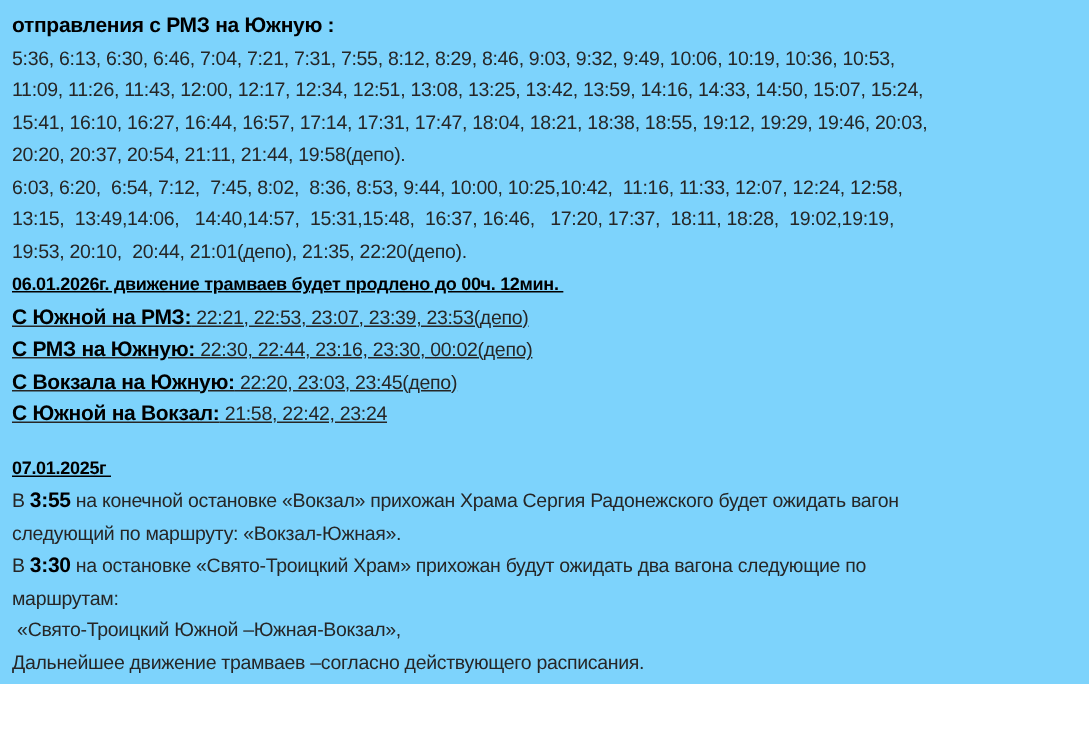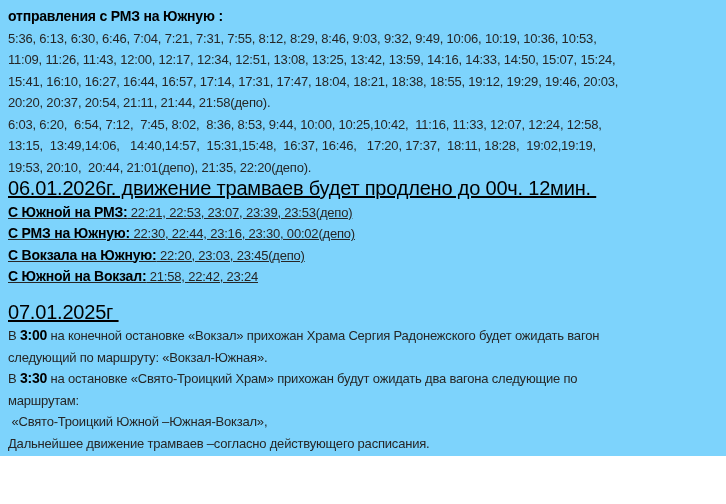--- a/index.html
+++ b/index.html
@@ -23,23 +23,23 @@
   .h {
     font-weight: bold;
     color: #000000;
     font-size: 14px;
     white-space: pre;
   }
   .hu {
     white-space: pre;
   }
   .u {
-    font-weight: normal;
+    font-weight: bold;
     color: #000000;
-    font-size: 20px;
+    font-size: 12px;
     text-decoration: underline;
     white-space: pre;
   }
   .t {
     white-space: pre;
   }
   .b {
     font-weight: bold;
     color: #000000;
     font-size: 14px;
@@ -51,38 +51,38 @@
 </style>
 </head>
 <body>
 
 <div class="doc">
 
   <div class="h">отправления с РМЗ на Южную :</div>
   <div class="t">5:36, 6:13, 6:30, 6:46, 7:04, 7:21, 7:31, 7:55, 8:12, 8:29, 8:46, 9:03, 9:32, 9:49, 10:06, 10:19, 10:36, 10:53,</div>
   <div class="t">11:09, 11:26, 11:43, 12:00, 12:17, 12:34, 12:51, 13:08, 13:25, 13:42, 13:59, 14:16, 14:33, 14:50, 15:07, 15:24,</div>
   <div class="t">15:41, 16:10, 16:27, 16:44, 16:57, 17:14, 17:31, 17:47, 18:04, 18:21, 18:38, 18:55, 19:12, 19:29, 19:46, 20:03,</div>
-  <div class="t">20:20, 20:37, 20:54, 21:11, 21:44, 21:58(депо).</div>
+  <div class="t">20:20, 20:37, 20:54, 21:11, 21:44, 19:58(депо).</div>
 
   <div class="t">6:03, 6:20,  6:54, 7:12,  7:45, 8:02,  8:36, 8:53, 9:44, 10:00, 10:25,10:42,  11:16, 11:33, 12:07, 12:24, 12:58,</div>
   <div class="t">13:15,  13:49,14:06,   14:40,14:57,  15:31,15:48,  16:37, 16:46,   17:20, 17:37,  18:11, 18:28,  19:02,19:19,</div>
   <div class="t">19:53, 20:10,  20:44, 21:01(депо), 21:35, 22:20(депо).</div>
 
   <div class="hu"><span class="u">06.01.2026г. движение трамваев будет продлено до 00ч. 12мин. </span></div>
 
   <div class="row"><span class="b">С Южной на РМЗ:</span><span class="t"> 22:21, 22:53, 23:07, 23:39, 23:53(депо)</span></div>
   <div class="row"><span class="b">С РМЗ на Южную:</span><span class="t"> 22:30, 22:44, 23:16, 23:30, 00:02(депо)</span></div>
   <div class="row"><span class="b">С Вокзала на Южную:</span><span class="t"> 22:20, 23:03, 23:45(депо)</span></div>
   <div class="row"><span class="b">С Южной на Вокзал:</span><span class="t"> 21:58, 22:42, 23:24</span></div>
 
   <div class="spacer"></div>
 
   <div class="hu"><span class="u">07.01.2025г </span></div>
 
-  <div class="t"><span>В </span><span class="b">3:00</span><span> на конечной остановке «Вокзал» прихожан Храма Сергия Радонежского будет ожидать вагон</span></div>
+  <div class="t"><span>В </span><span class="b">3:55</span><span> на конечной остановке «Вокзал» прихожан Храма Сергия Радонежского будет ожидать вагон</span></div>
   <div class="t">следующий по маршруту: «Вокзал-Южная».</div>
 
   <div class="t"><span>В </span><span class="b">3:30</span><span> на остановке «Свято-Троицкий Храм» прихожан будут ожидать два вагона следующие по</span></div>
   <div class="t">маршрутам:</div>
 
   <div class="t"> «Свято-Троицкий Южной –Южная-Вокзал»,</div>
   <div class="t">Дальнейшее движение трамваев –согласно действующего расписания.</div>
 
 </div>
 

